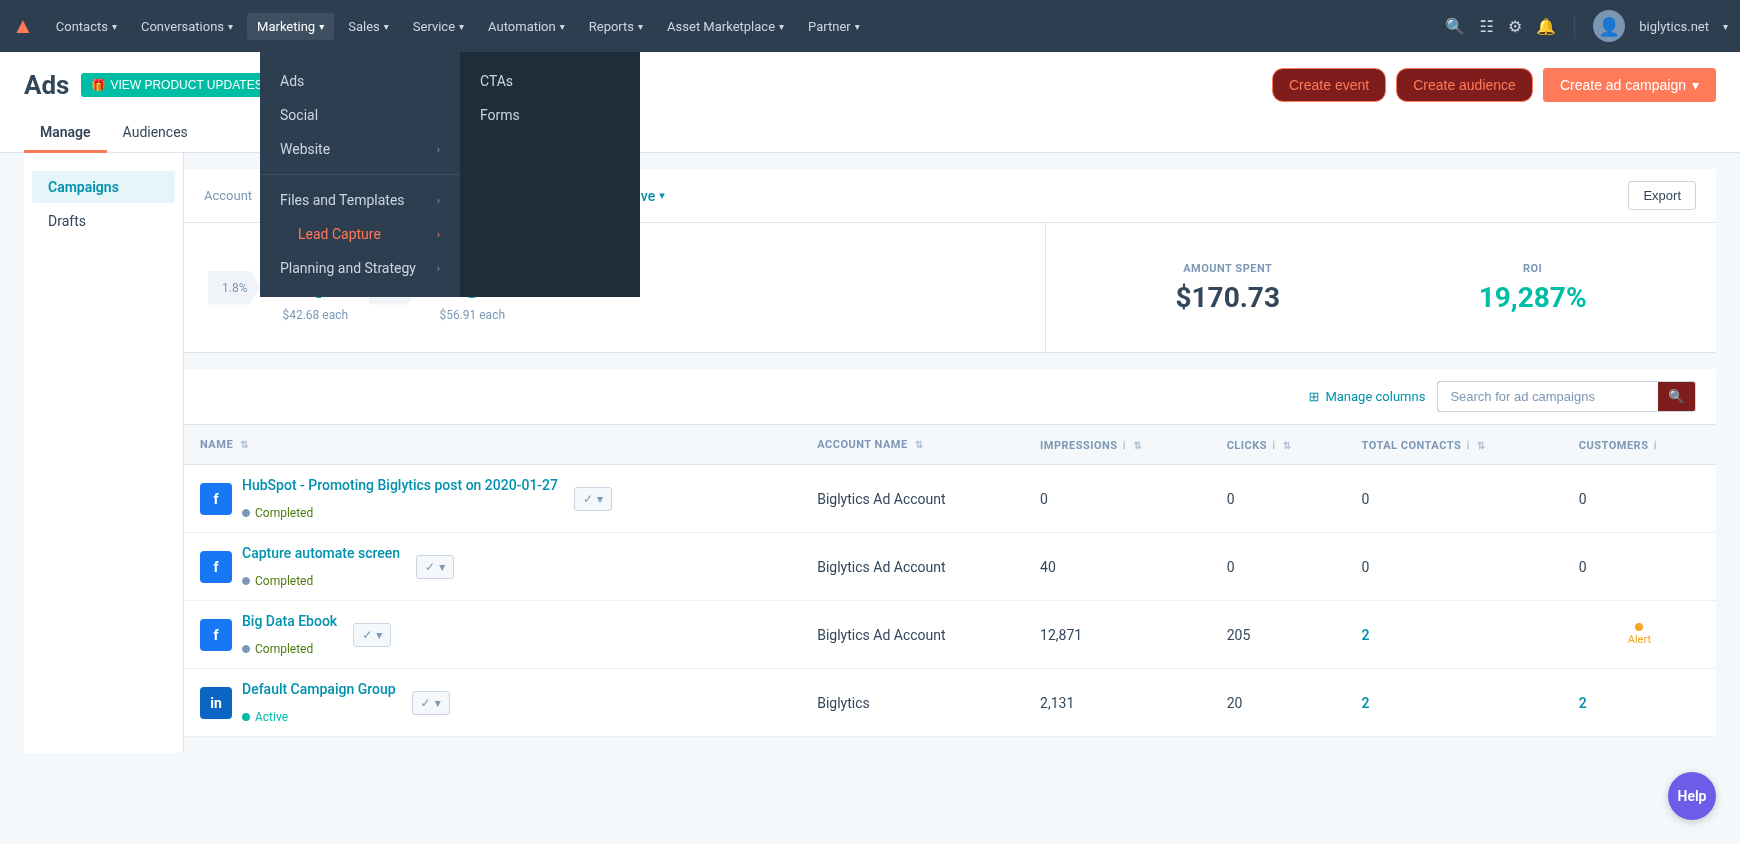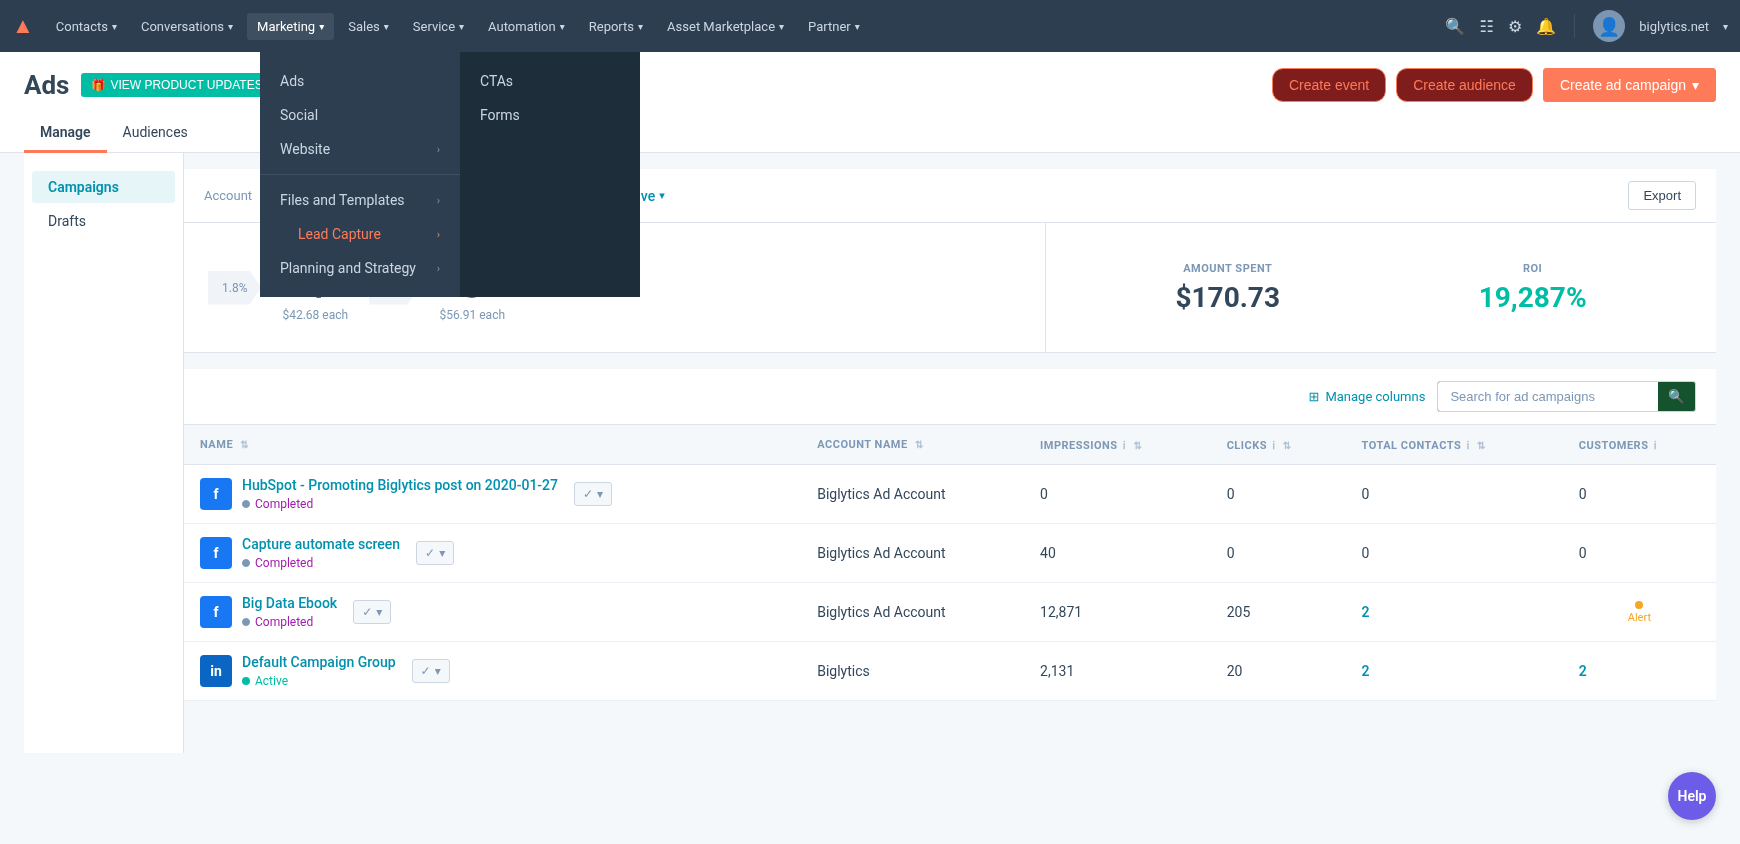--- a/index.html
+++ b/index.html
@@ -228,21 +228,21 @@
     .manage-columns-btn {
       display: flex; align-items: center; gap: 6px;
       color: #0091ae; font-size: 13px; cursor: pointer;
     }
     .search-box {
       display: flex;
       align-items: center;
       border: 1px solid #cbd6e2;
       border-radius: 3px;
       overflow: hidden;
-      background: #14532d;
+      background: #7f1d1d;
     }
     .search-input {
       border: none;
       outline: none;
       padding: 7px 12px;
       font-size: 13px;
       color: #33475b;
       width: 220px;
     }
     .search-input::placeholder { color: #7c98b6; }
@@ -278,32 +278,32 @@
       vertical-align: middle;
     }
     .campaign-name { color: #0091ae; font-weight: 500; cursor: pointer; text-decoration: none; }
     .status-badge {
       display: flex; align-items: center; gap: 5px;
       font-size: 12px;
     }
     .status-dot { width: 8px; height: 8px; border-radius: 50%; }
     .status-dot.completed { background: #7c98b6; border: 1.5px solid #7c98b6; }
     .status-dot.active { background: #00bda5; }
-    .status-completed { color: #a21caf; }
+    .status-completed { color: #4d7c0f; }
     .status-active { color: #00bda5; }
     .platform-icon {
       width: 32px; height: 32px; border-radius: 4px;
       display: flex; align-items: center; justify-content: center;
       font-weight: 700; font-size: 14px; color: #fff;
       margin-right: 10px; flex-shrink: 0;
     }
     .platform-fb { background: #1877f2; }
     .platform-li { background: #0a66c2; }
     .campaign-cell { display: flex; align-items: center; }
-    .campaign-info { display: flex; flex-direction: column; gap: 4px; }
+    .campaign-info { display: flex; flex-direction: column; gap: 13px; }
     .toggle-btn {
       background: #f5f8fa;
       border: 1px solid #cbd6e2;
       border-radius: 3px;
       padding: 4px 8px;
       cursor: pointer;
       color: #7c98b6;
       font-size: 12px;
       display: flex; align-items: center; gap: 4px;
     }

